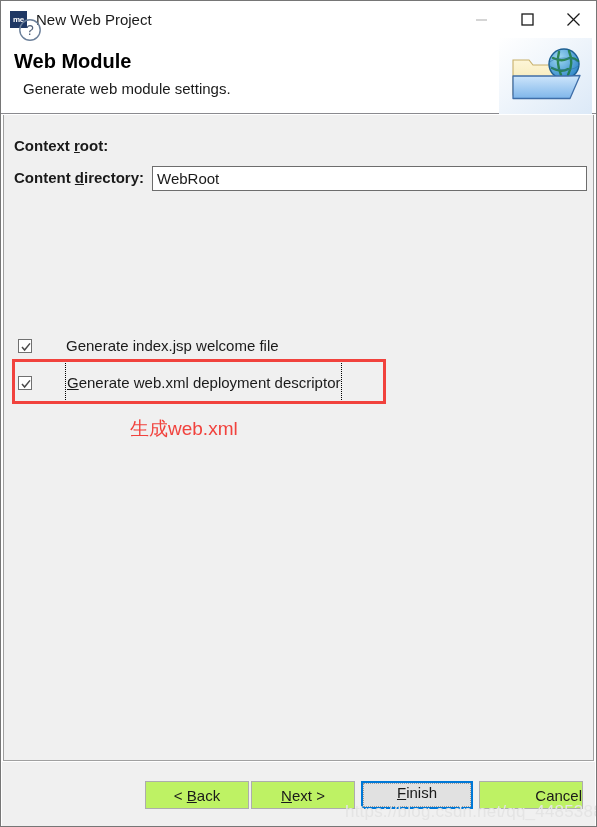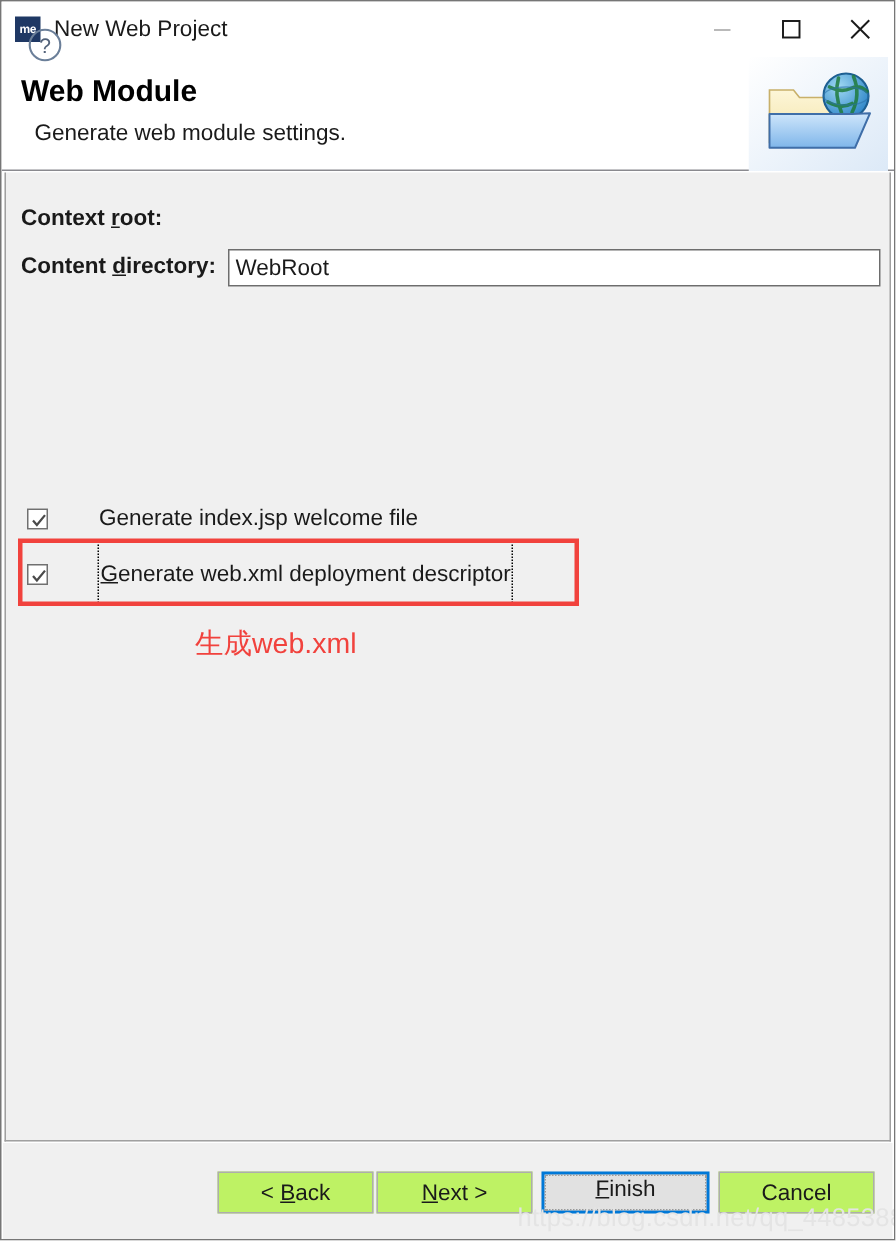--- a/index.html
+++ b/index.html
@@ -232,21 +232,21 @@
     color: #1a1a1a;
     display: flex;
     align-items: center;
     justify-content: center;
     padding: 0;
   }
   .btn u { text-decoration: underline; }
   #btn-back   { left: 144px; width: 104px; }
   #btn-next   { left: 250px; width: 104px; }
   #btn-finish { left: 360px; width: 112px; border: 2px solid #0078d7; background: #e1e1e1; }
-  #btn-cancel { left: 478px; width: 104px; }
+  #btn-cancel { left: 478px; width: 104px; justify-content: flex-end; }
   #btn-finish .inner {
     width: 100%;
     height: 100%;
     display: flex;
     justify-content: center;
     border: 1px dotted #9a9a9a;
     box-sizing: border-box;
   }
 
   #watermark {

